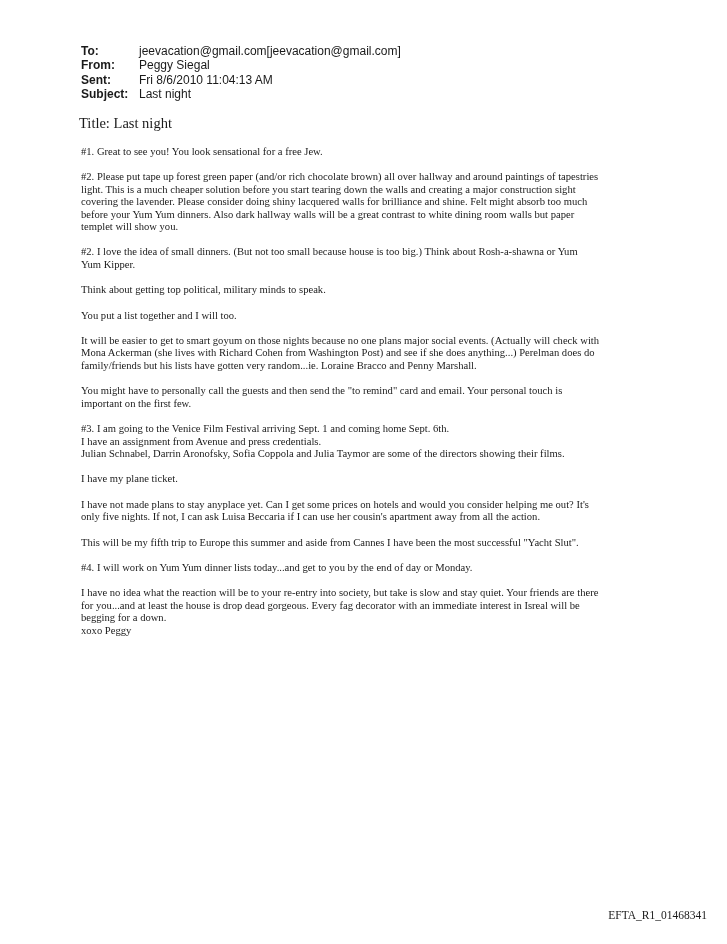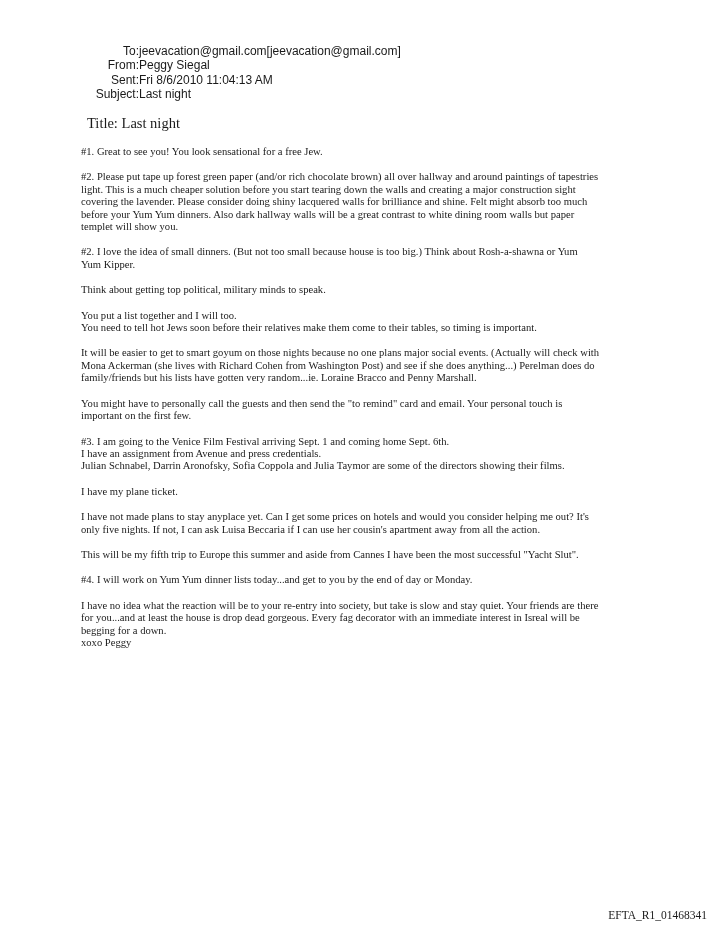--- a/index.html
+++ b/index.html
@@ -21,26 +21,25 @@
       font-family: "Liberation Sans", sans-serif;
       font-size: 12px;
       line-height: 14.3px;
     }
     .header-row {
       display: flex;
       white-space: nowrap;
     }
     .header-label {
       width: 58px;
-      font-weight: normal;
-      text-align: right;
+      font-weight: bold;
     }
     .title {
       position: absolute;
-      left: 87px;
+      left: 79px;
       top: 114px;
       font-family: "Liberation Serif", serif;
       font-size: 14.5px;
       line-height: 18px;
       white-space: nowrap;
     }
     .body {
       position: absolute;
       left: 81px;
       top: 146px;
@@ -111,21 +110,20 @@
   </p>
   <p class="para">
     <span class="line">#2. I love the idea of small dinners. (But not too small because house is too big.) Think about Rosh-a-shawna or Yum</span>
     <span class="line">Yum Kipper.</span>
   </p>
   <p class="para">
     <span class="line">Think about getting top political, military minds to speak.</span>
   </p>
   <p class="para">
     <span class="line">You put a list together and I will too.</span>
-    <span class="line">You need to tell hot Jews soon before their relatives make them come to their tables, so timing is important.</span>
   </p>
   <p class="para">
     <span class="line">It will be easier to get to smart goyum on those nights because no one plans major social events.  (Actually will check with</span>
     <span class="line">Mona Ackerman (she lives with Richard Cohen from Washington Post) and see if she does anything...) Perelman does do</span>
     <span class="line">family/friends but his lists have gotten very random...ie. Loraine Bracco and Penny Marshall.</span>
   </p>
   <p class="para">
     <span class="line">You might have to personally call the guests and then send the "to remind" card and email. Your personal touch is</span>
     <span class="line">important on the first few.</span>
   </p>

